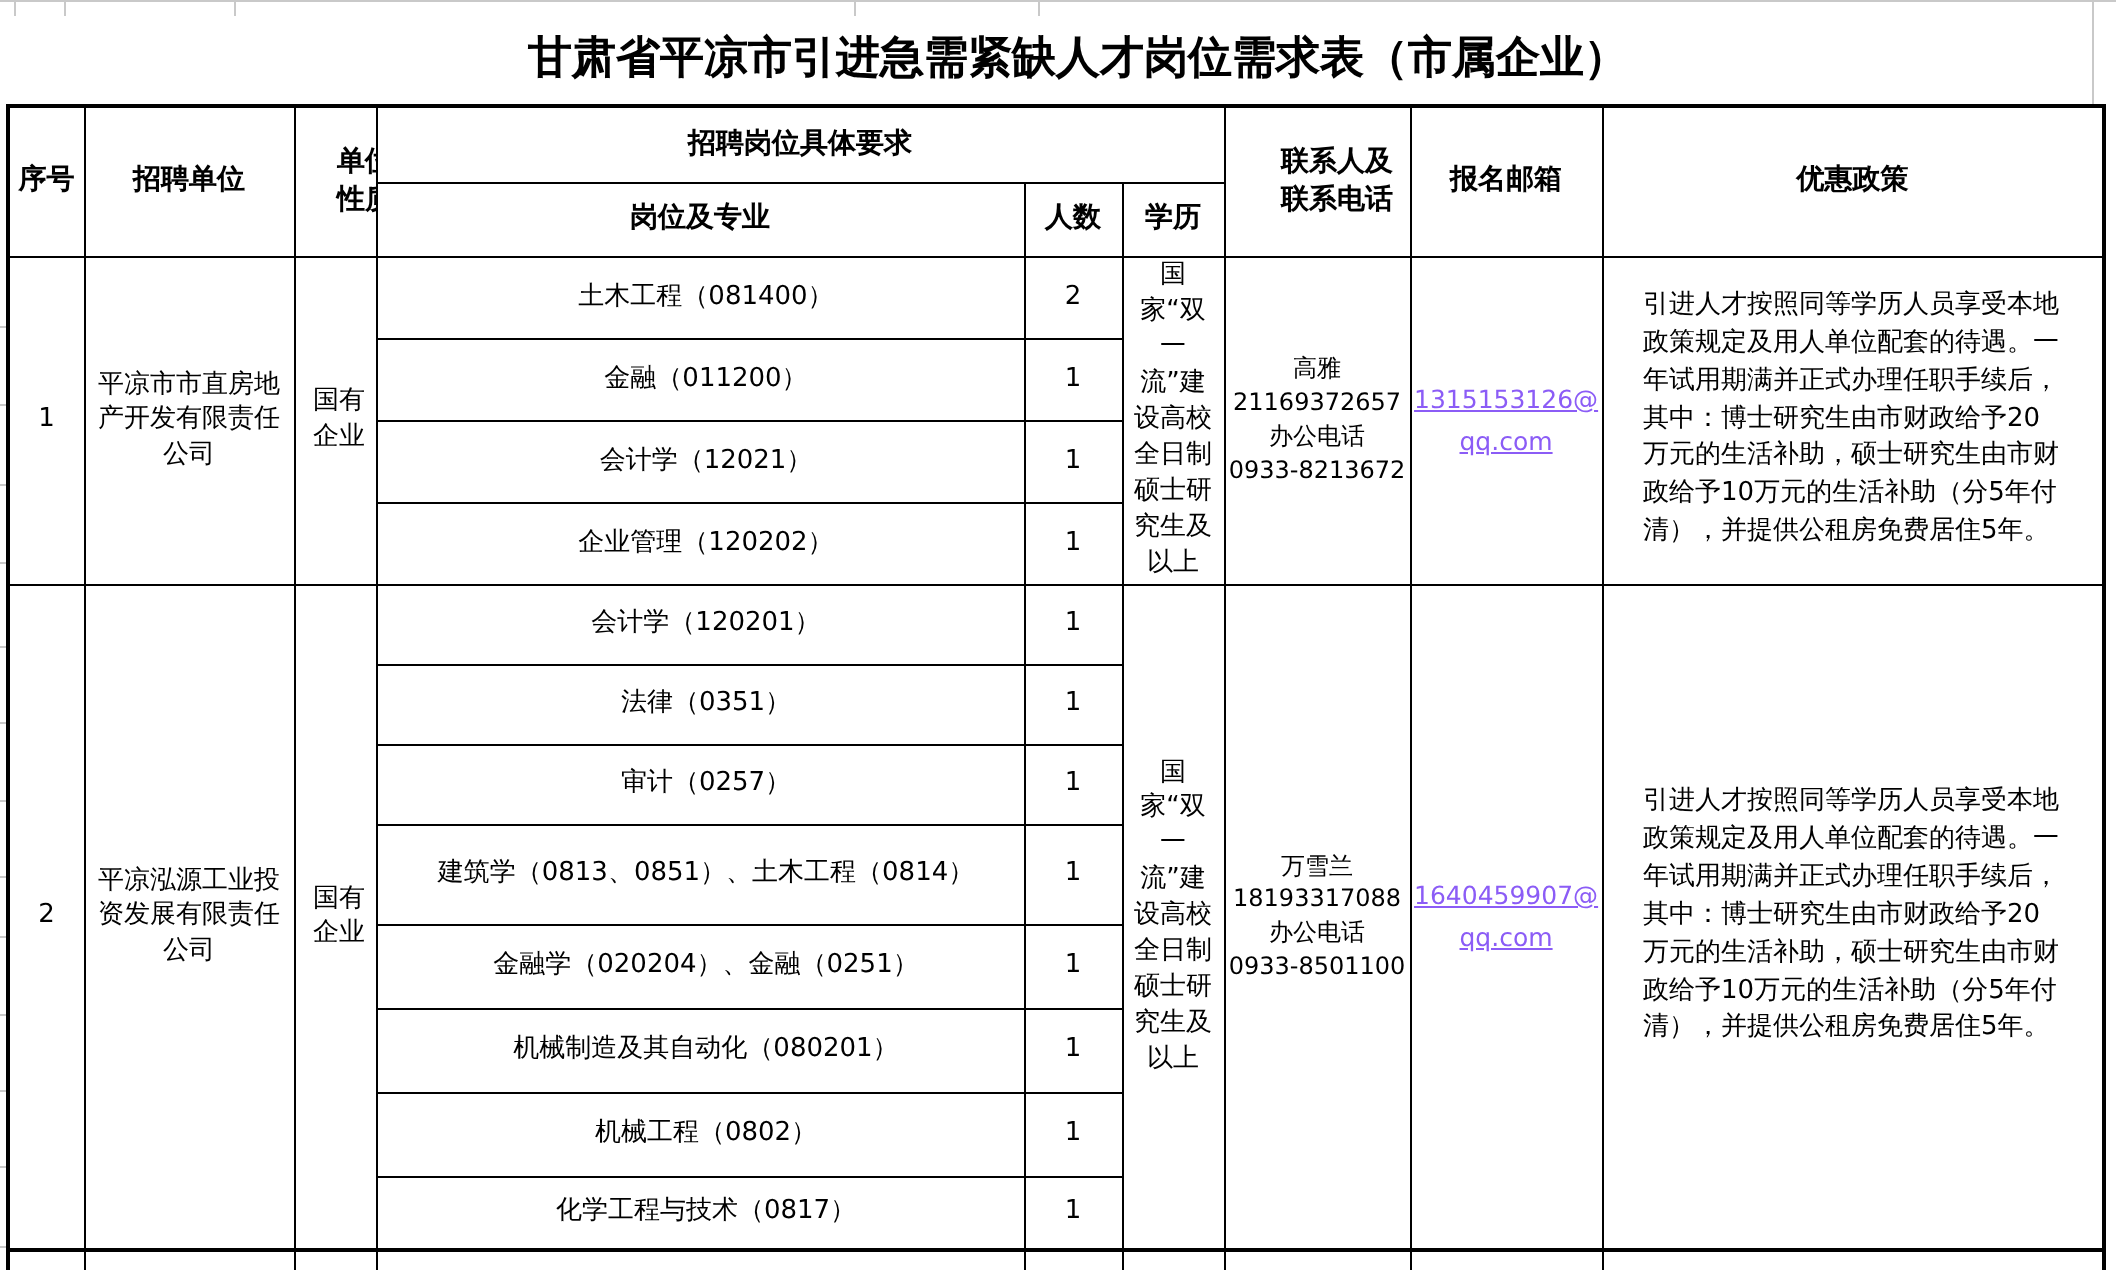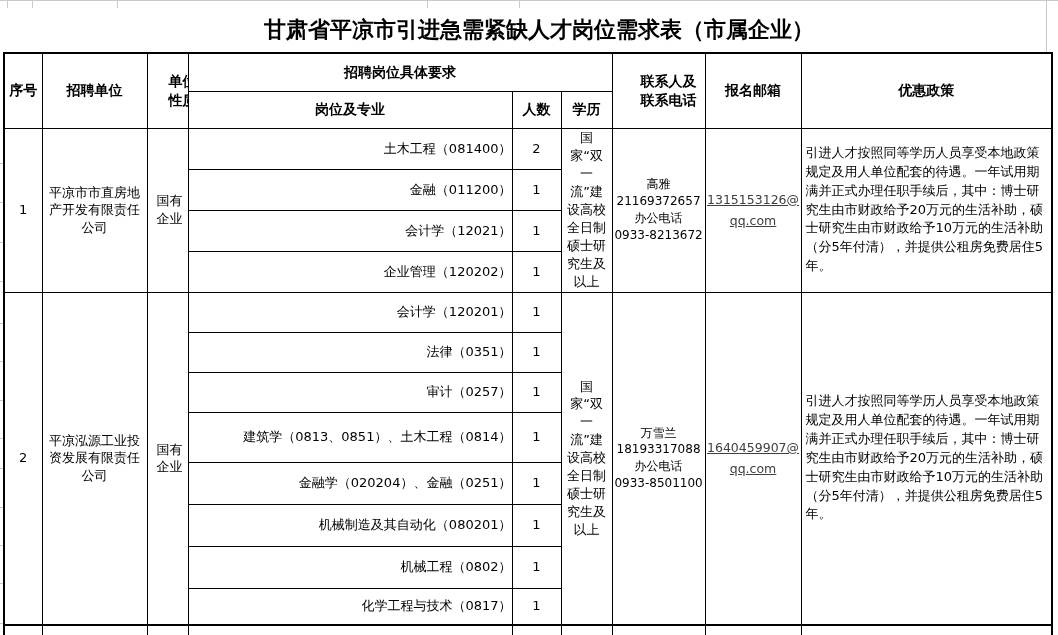--- a/index.html
+++ b/index.html
@@ -25,31 +25,31 @@
     border:2px solid #000;
   }
   .sheet td,.sheet th{
     border:1px solid #000;padding:0;overflow:hidden;
     vertical-align:middle;text-align:center;
     font-weight:normal;font-size:13px;line-height:1.35;
   }
   .sheet th{font-weight:bold;font-size:14px;}
   .hdr-wrap{display:inline-block;width:60px;word-break:break-all;margin-left:20px;}
 
-  td.pos{text-align:right;padding-left:6px;}
+  td.pos{text-align:center;padding-left:6px;}
   td.unit div{width:100px;margin:18px auto;word-break:break-all;}
   td.nature div{width:30px;margin:0 auto;word-break:break-all;text-align:right;}
   td.degree div{width:40px;margin:0 auto;word-break:break-all;text-align:center;line-height:1.38;}
   td.contact{font-size:12px;line-height:1.4;}
   td.contact span{display:block;white-space:nowrap;}
-  td.policy{text-align:left;padding:2px 4px;line-height:1.45;}
+  td.policy{text-align:left;padding:2px 20px;line-height:1.45;}
   td.email a{
     display:inline-block;width:94px;word-break:break-all;
     font-size:12.5px;line-height:1.7;
-    color:#404040;text-decoration:underline;cursor:pointer;
+    color:#8b5cf6;text-decoration:underline;cursor:pointer;
   }
   tr.h38{height:38px;} tr.h37{height:37px;} tr.h41{height:41px;}
   tr.h40{height:40px;} tr.h50{height:50px;} tr.h42{height:42px;}
   tr.stub{height:11px;}
   tr.stub td{border-top:2px solid #000;}
 </style>
 </head>
 <body>
 
 <div class="grid h" style="left:0;top:0;width:1058px;"></div>

